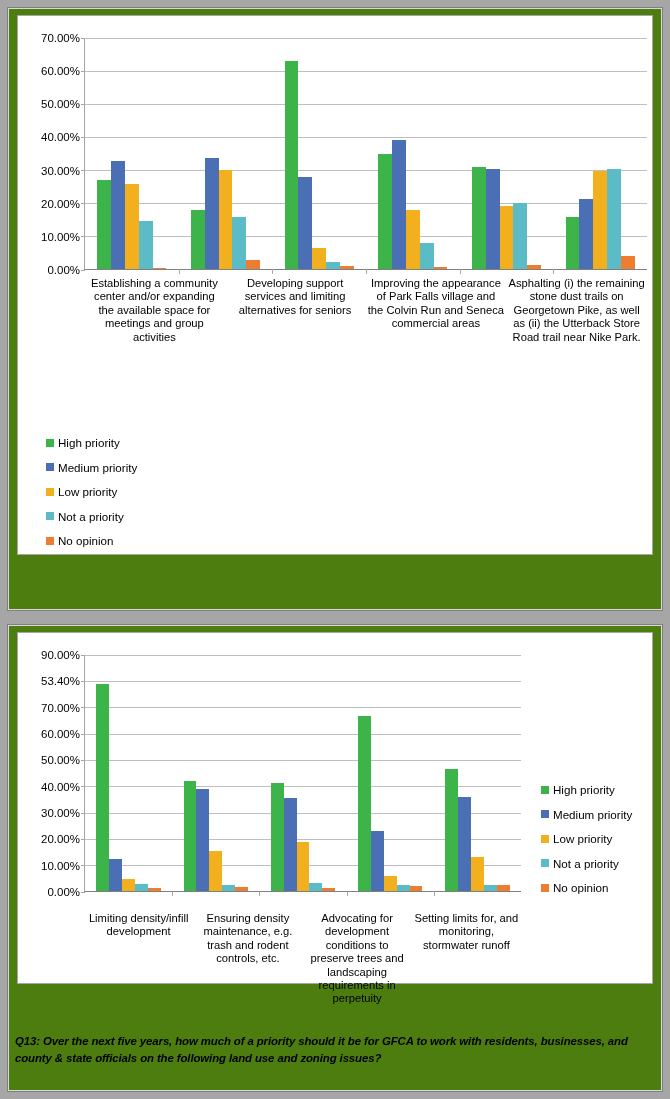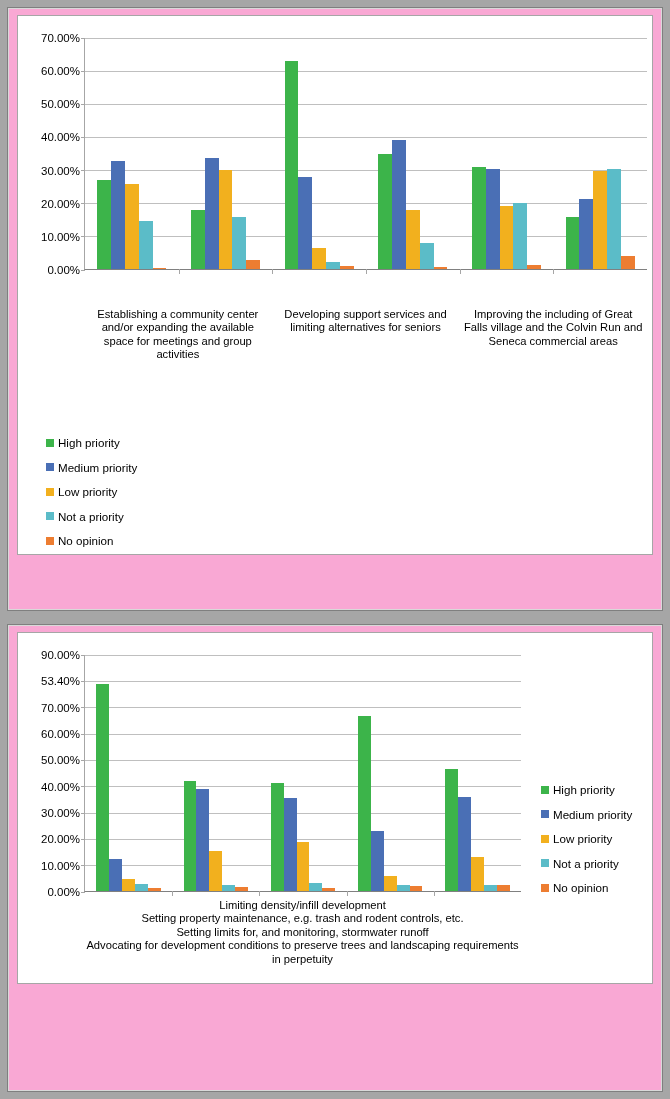--- a/index.html
+++ b/index.html
@@ -5,21 +5,21 @@
   * { box-sizing: border-box; }
   html, body { margin:0; padding:0; }
   body {
     width:670px; height:1099px;
     background:#a6a6a6;
     font-family:"Liberation Sans", sans-serif;
     overflow:hidden;
   }
 
   .figure {
-    background:#f9a8d4;
+    background:#4d7c0f;
     border:1px solid #7f7f7f;
     box-shadow:0 0 0 1px #d9d9d9 inset;
     margin:0 7px;
     position:relative;
   }
   .fig1 { margin-top:7px; height:604px; }
   .fig2 { margin-top:13px; height:468px; }
 
   .chart-frame {
     position:absolute;
@@ -218,24 +218,25 @@
               <div class="bars">
                 <div class="bar" title="High priority: 15.80%" style="background: rgb(60, 180, 74); height: 52.3657px;"></div>
                 <div class="bar" title="Medium priority: 21.20%" style="background: rgb(74, 111, 181); height: 70.2629px;"></div>
                 <div class="bar" title="Low priority: 29.70%" style="background: rgb(242, 176, 30); height: 98.4343px;"></div>
                 <div class="bar" title="Not a priority: 30.10%" style="background: rgb(91, 188, 200); height: 99.76px;"></div>
                 <div class="bar" title="No opinion: 3.90%" style="background: rgb(237, 125, 49); height: 12.9257px;"></div>
               </div>
             </div>
           </div>
         </div>
-        <div class="xlabels" style="top: 239px; margin-top: 31px;">
+        <div class="xlabels" style="top: 239px;">
           <div class="xlabel">Establishing a community center and/or expanding the available space for meetings and group activities</div>
           <div class="xlabel">Developing support services and limiting alternatives for seniors</div>
-          <div class="xlabel">Improving the including of Great Falls village and the Colvin Run and Seneca commercial areas</div>
+          <div class="xlabel">Improving the appearance of Park Falls village and the Colvin Run and Seneca commercial areas</div>
+          <div class="xlabel">Asphalting (i) the remaining stone dust trails on Georgetown Pike, as well as (ii) the Utterback Store Road trail near Nike Park.</div>
         </div>
       </div>
     <div class="legend" id="legend1" style="left: 28px; top: 420px;">
         <div class="legend-item">
           <span class="legend-swatch" style="background: rgb(60, 180, 74);"></span>
           <span class="legend-label">High priority</span>
         </div>
         <div class="legend-item">
           <span class="legend-swatch" style="background: rgb(74, 111, 181);"></span>
           <span class="legend-label">Medium priority</span>
@@ -330,25 +331,25 @@
               <div class="bars">
                 <div class="bar" title="High priority: 46.20%" style="background: rgb(60, 180, 74); height: 121.66px;"></div>
                 <div class="bar" title="Medium priority: 35.60%" style="background: rgb(74, 111, 181); height: 93.7467px;"></div>
                 <div class="bar" title="Low priority: 12.80%" style="background: rgb(242, 176, 30); height: 33.7067px;"></div>
                 <div class="bar" title="Not a priority: 2.30%" style="background: rgb(91, 188, 200); height: 6.05667px;"></div>
                 <div class="bar" title="No opinion: 2.30%" style="background: rgb(237, 125, 49); height: 6.05667px;"></div>
               </div>
             </div>
           </div>
         </div>
-        <div class="xlabels" style="top: 244px; flex-direction: column;">
+        <div class="xlabels" style="top: 257px;">
           <div class="xlabel">Limiting density/infill development</div>
-          <div class="xlabel">Setting property maintenance, e.g. trash and rodent controls, etc.</div>
+          <div class="xlabel">Ensuring density maintenance, e.g. trash and rodent controls, etc.</div>
+          <div class="xlabel">Advocating for development conditions to preserve trees and landscaping requirements in perpetuity</div>
           <div class="xlabel">Setting limits for, and monitoring, stormwater runoff</div>
-          <div class="xlabel">Advocating for development conditions to preserve trees and landscaping requirements in perpetuity</div>
         </div>
       </div>
     <div class="legend" id="legend2" style="left: 523px; top: 150px;">
         <div class="legend-item">
           <span class="legend-swatch" style="background: rgb(60, 180, 74);"></span>
           <span class="legend-label">High priority</span>
         </div>
         <div class="legend-item">
           <span class="legend-swatch" style="background: rgb(74, 111, 181);"></span>
           <span class="legend-label">Medium priority</span>
@@ -360,13 +361,14 @@
         <div class="legend-item">
           <span class="legend-swatch" style="background: rgb(91, 188, 200);"></span>
           <span class="legend-label">Not a priority</span>
         </div>
         <div class="legend-item">
           <span class="legend-swatch" style="background: rgb(237, 125, 49);"></span>
           <span class="legend-label">No opinion</span>
         </div>
       </div>
   </div>
+  <div class="caption">Q13: Over the next five years, how much of a priority should it be for GFCA to work with residents, businesses, and county &amp; state officials on the following land use and zoning issues?</div>
 </div>
 
 </body></html>

